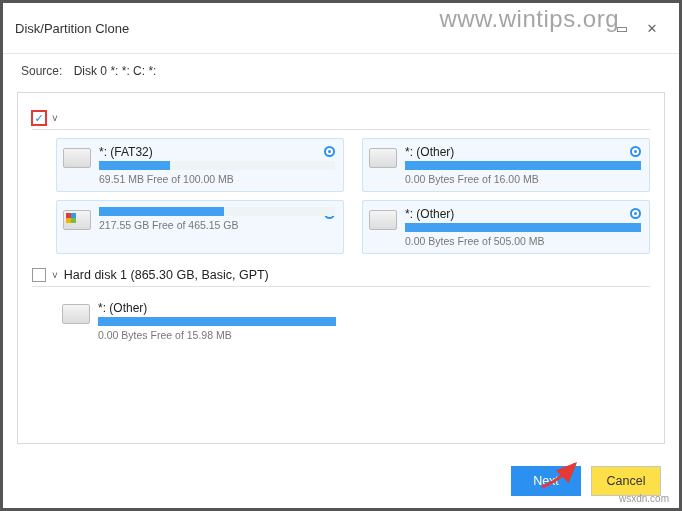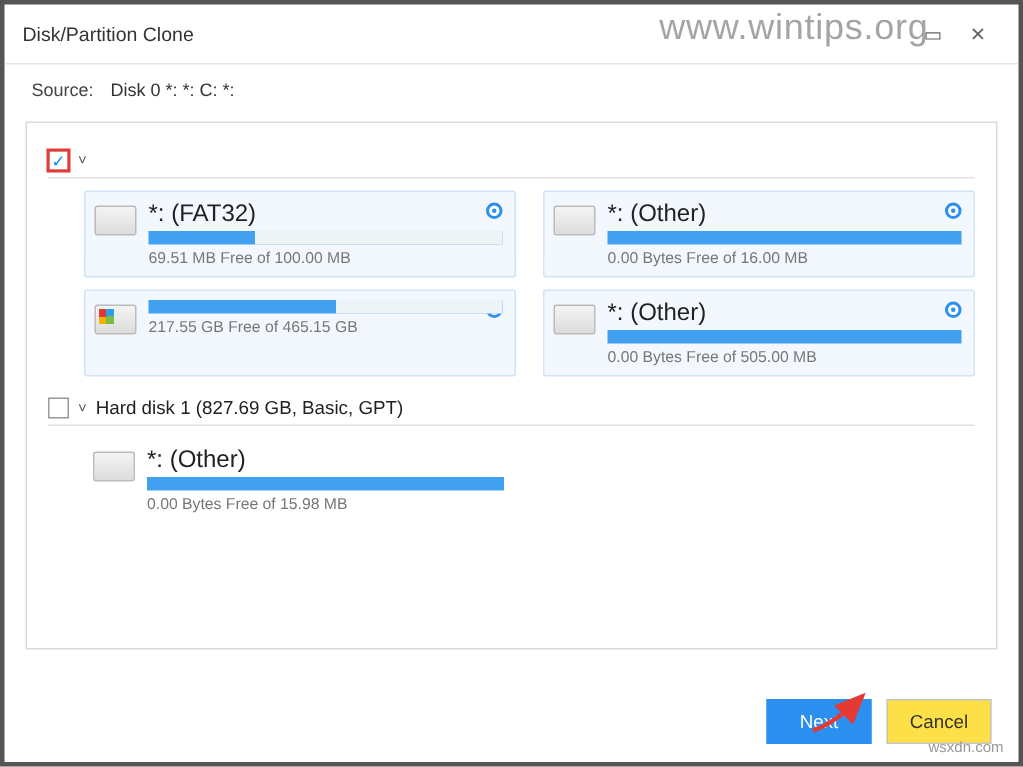--- a/index.html
+++ b/index.html
@@ -1,36 +1,36 @@
 <!DOCTYPE html>
 <html><head>
 <meta charset="utf-8">
 <style>
 * { box-sizing: border-box; margin: 0; padding: 0; font-family: "Segoe UI", Arial, sans-serif; }
 body { width: 682px; height: 511px; background: #fff; position: relative; overflow: hidden; border: 3px solid #555; }
-.titlebar { display: flex; align-items: center; padding: 8px 12px; border-bottom: 1px solid #e5e5e5; height: 40px; }
+.titlebar { display: flex; align-items: center; padding: 8px 12px; border-bottom: 1px solid #e5e5e5; height: 51px; }
 .titlebar .title { font-size: 13px; color: #333; flex: 1; }
 .titlebar .win-btn { width: 30px; text-align: center; font-size: 13px; color: #666; cursor: pointer; }
 .source-row { padding: 10px 18px 14px; font-size: 12px; color: #333; }
 .source-row .lbl { color: #444; margin-right: 8px; }
 .panel { margin: 0 14px 0 14px; border: 1px solid #d9d9d9; padding: 18px 14px; height: 352px; overflow: hidden; }
 .disk-header { display: flex; align-items: center; gap: 6px; margin-bottom: 8px; border-bottom: 1px solid #e2e2e2; padding-bottom: 4px; }
 .chk { width: 14px; height: 14px; border: 1px solid #999; display: inline-flex; align-items: center; justify-content: center; font-size: 11px; color: #0a84ff; background: #fff; }
 .chk.highlight { outline: 2px solid #e53935; outline-offset: -1px; }
 .chevron { font-size: 10px; color: #555; }
 .disk-title { font-size: 12.5px; color: #222; }
 .part-grid { display: grid; grid-template-columns: 1fr 1fr; gap: 8px 18px; margin-left: 24px; margin-bottom: 14px; }
 .part { border: 1px solid #cfe4f7; background: #f2f8fe; border-radius: 2px; padding: 6px 8px 6px 6px; display: flex; gap: 8px; position: relative; }
 .part .radio { position: absolute; top: 7px; right: 8px; width: 11px; height: 11px; border: 2px solid #2b90ef; border-radius: 50%; background: #fff; }
 .part .radio::after { content: ""; position: absolute; inset: 2px; border-radius: 50%; background: #2b90ef; }
 .part.plain { border: none; background: transparent; }
 .disk-icon { width: 28px; height: 20px; margin-top: 3px; background: linear-gradient(#f4f4f4,#dcdcdc); border: 1px solid #bbb; border-radius: 2px; position: relative; flex-shrink: 0; }
 .disk-icon.win::after { content: ""; position: absolute; left: 2px; top: 2px; width: 10px; height: 10px; background: conic-gradient(#29a0e8 0 25%, #7bbb44 0 50%, #f3b200 0 75%, #e23838 0); }
 .part-body { flex: 1; min-width: 0; }
-.part-name { font-size: 16px; color: #222; margin-bottom: 2px; }
+.part-name { font-size: 12px; color: #222; margin-bottom: 2px; }
 .bar { height: 9px; background: #41a0ef; margin-bottom: 3px; position: relative; }
 .bar .free { position: absolute; right: 0; top: 0; bottom: 0; background: #eef3f6; }
 .part-free { font-size: 10.5px; color: #777; }
 .footer { position: absolute; bottom: 12px; right: 18px; display: flex; gap: 10px; align-items: center; }
 .btn { min-width: 70px; height: 30px; font-size: 12.5px; border: 1px solid #c6c6c6; background: #fde047; color: #333; display: inline-flex; align-items: center; justify-content: center; cursor: pointer; }
 .btn.primary { background: #2b90ef; color: #fff; border-color: #2b90ef; }
 .watermark-top { position: absolute; top: 2px; right: 60px; font-size: 24px; color: rgba(90,90,90,0.55); font-family: Liberation Sans, sans-serif; pointer-events: none; letter-spacing: 0.5px; }
 .watermark-bot { position: absolute; bottom: 4px; right: 10px; font-size: 10px; color: #999; pointer-events: none; }
 .arrow { position: absolute; bottom: 16px; right: 92px; pointer-events: none; }
 </style>
@@ -92,21 +92,21 @@
         <div class="part-name">*: (Other)</div>
         <div class="bar"></div>
         <div class="part-free">0.00 Bytes Free of 505.00 MB</div>
       </div>
     </div>
   </div>
 
   <div class="disk-header">
     <span class="chk"></span>
     <span class="chevron">˅</span>
-    <span class="disk-title">Hard disk 1 (827.69 GB, Basic, GPT)</span>
+    <span class="disk-title">Hard disk 1 (865.30 GB, Basic, GPT)</span>
   </div>
   <div class="part-grid" style="grid-template-columns:1fr 1fr">
     <div class="part plain">
       <div class="disk-icon"></div>
       <div class="part-body">
         <div class="part-name">*: (Other)</div>
         <div class="bar"></div>
         <div class="part-free">0.00 Bytes Free of 15.98 MB</div>
       </div>
     </div>

